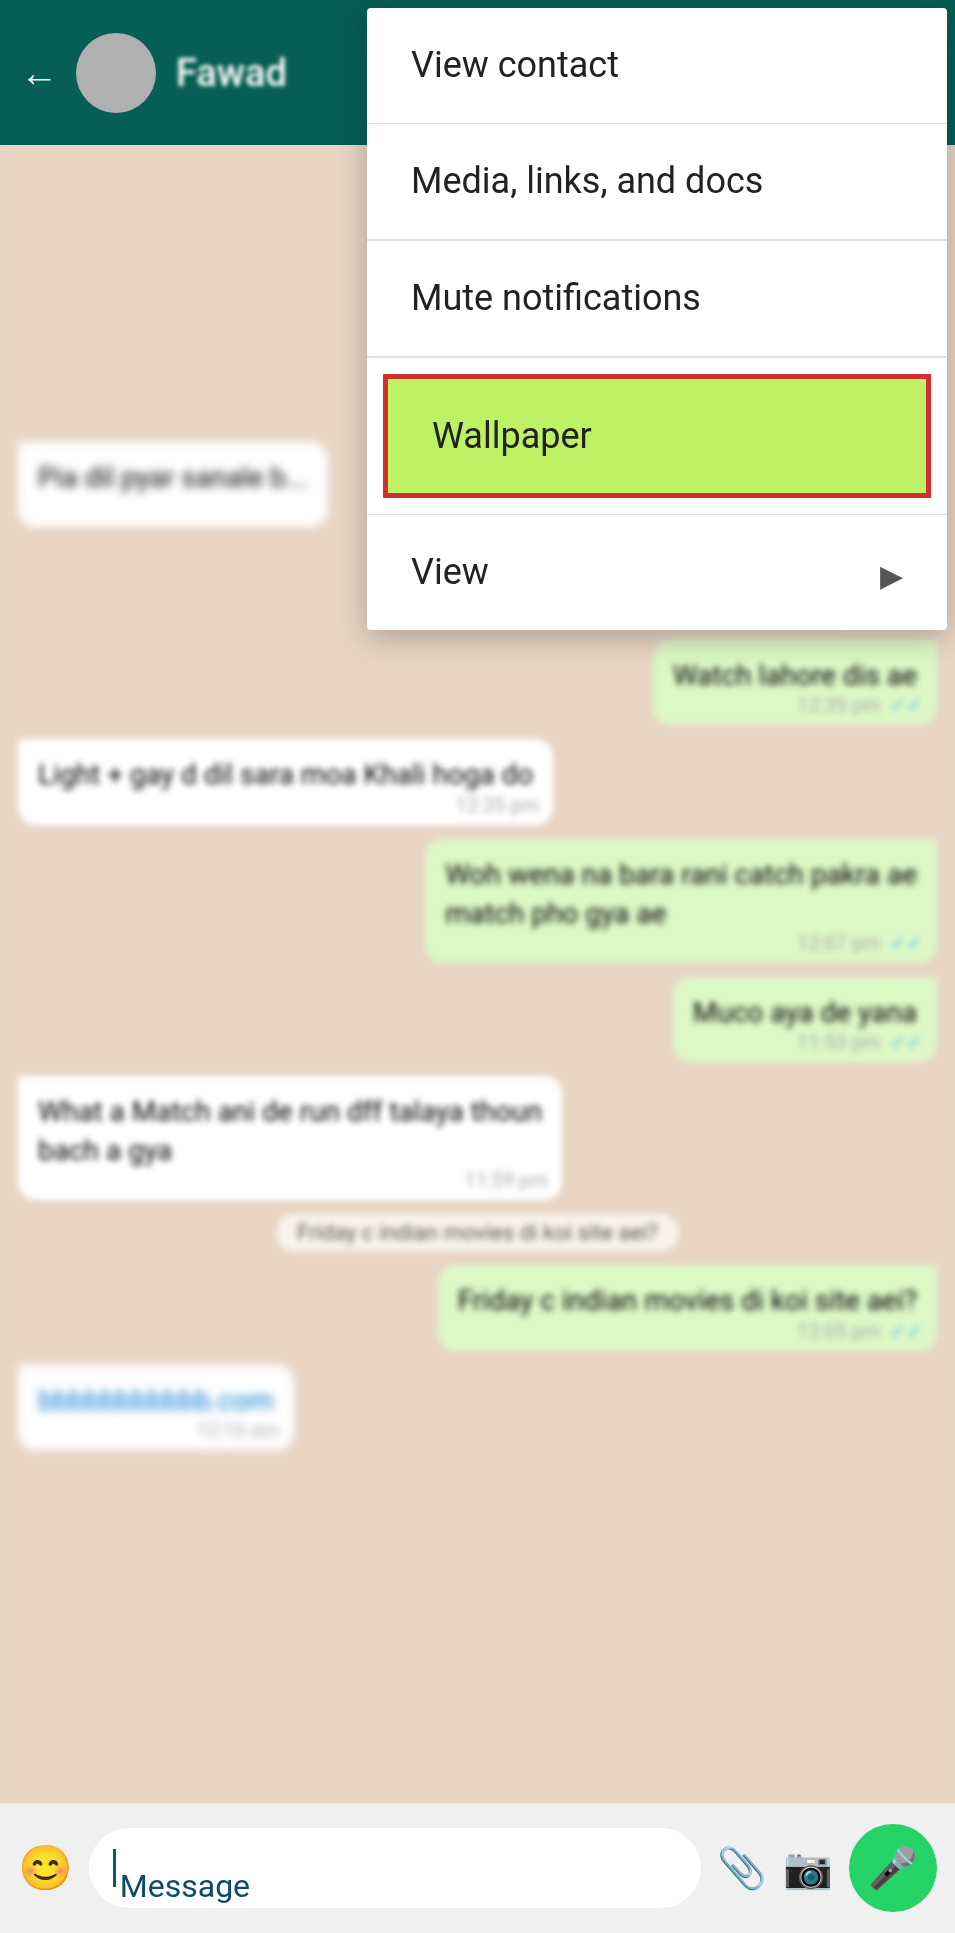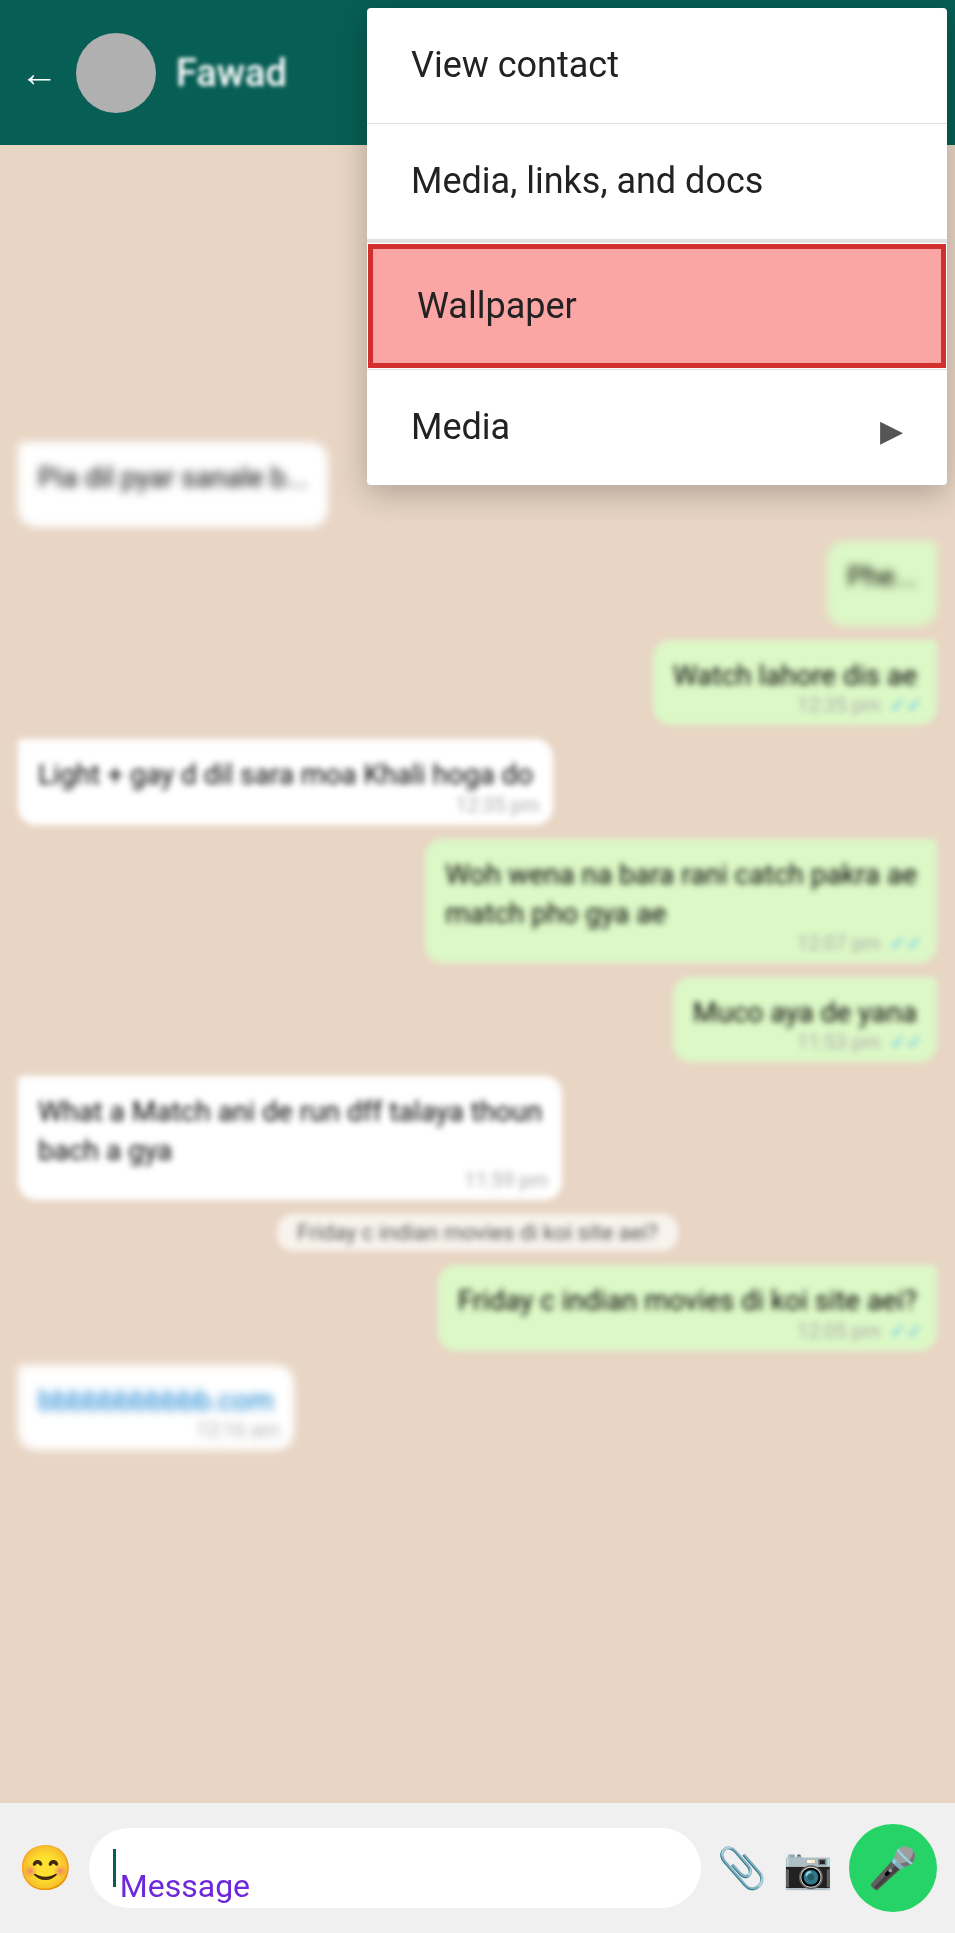--- a/index.html
+++ b/index.html
@@ -196,22 +196,22 @@
       font-size: 36px;
       color: #222;
       cursor: pointer;
       display: flex;
       align-items: flex-end;
       justify-content: space-between;
       border-bottom: 1px solid transparent;
     }
     .dropdown-item.highlighted {
       border: 4px solid #d32f2f;
-      background: #fca5a5;
-      margin: 1px;
+      background: #bef264;
+      margin: 16px;
     }
     .dropdown-item .chevron {
       font-size: 30px;
       color: #555;
     }
     .divider {
       height: 1px;
       background: #e0e0e0;
       margin: 0;
     }
@@ -292,21 +292,21 @@
       <span class="msg-time">12:16 am</span>
     </div>
 
   </div>
 </div>
 
 <div class="input-bar">
   <span class="input-emoji">😊</span>
   <div class="input-field">
     <span class="input-field-cursor"></span>
-    <span style="color:#6d28d9;margin-top:36px;">Message</span>
+    <span style="color:#0c4a6e;margin-top:36px;">Message</span>
   </div>
   <span class="input-attach">📎</span>
   <span class="input-camera">📷</span>
   <div class="input-mic">
     <span>🎤</span>
   </div>
 </div>
 
 <div class="dropdown-overlay">
   <div class="dropdown-menu">
@@ -316,28 +316,31 @@
     </div>
     <div class="divider"></div>
 
     <div class="dropdown-item">
       <span>Media, links, and docs</span>
     </div>
     <div class="divider"></div>
 
     <div class="divider"></div>
 
+    <div class="dropdown-item">
+      <span>Mute notifications</span>
+    </div>
     <div class="divider"></div>
 
     <div class="divider"></div>
 
     <div class="dropdown-item highlighted" style="border: 5px solid #d32f2f;">
       <span>Wallpaper</span>
     </div>
     <div class="divider"></div>
 
     <div class="dropdown-item">
-      <span>Media</span>
+      <span>View</span>
       <span class="chevron">▶</span>
     </div>
 
   </div>
 </div>
 
 </body></html>

